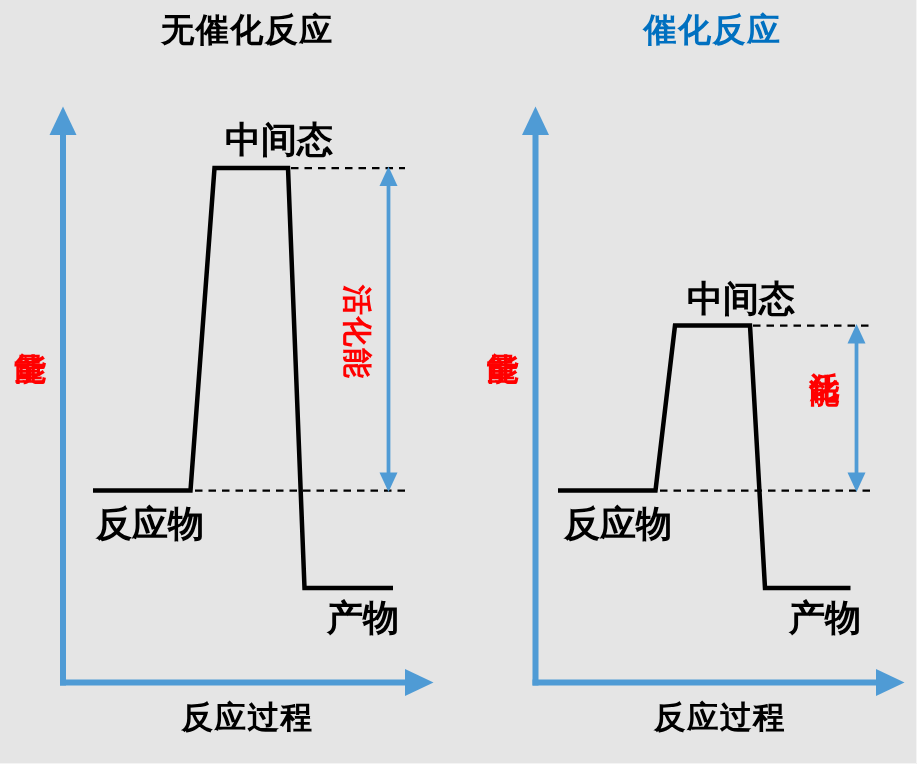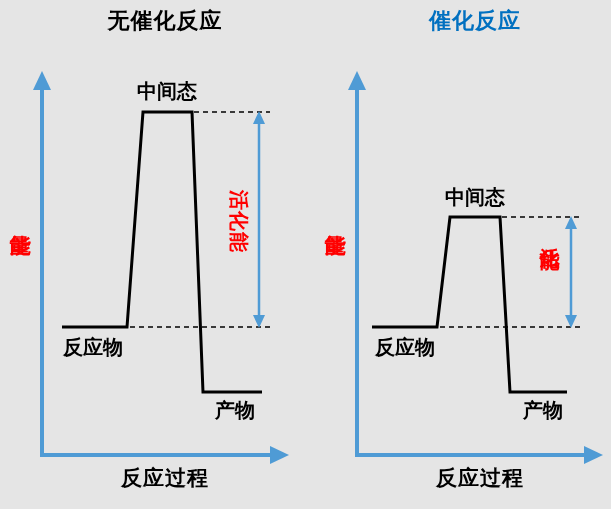--- a/index.html
+++ b/index.html
@@ -41,21 +41,22 @@
     writing-mode: vertical-rl;
     text-orientation: upright;
     letter-spacing: 2px;
   }
   .axis-label-x {
     font-size: 21px;
     letter-spacing: 1px;
     text-align: center;
   }
   .state-label {
-    font-size: 20px;
+    font-size: 24px;
+    text-align: right;
   }
   .activation-rotated {
     color: #ff0000;
     font-size: 20px;
     width: 100px;
     transform: rotate(90deg);
     transform-origin: center center;
     letter-spacing: 1px;
   }
   .activation-vertical {

